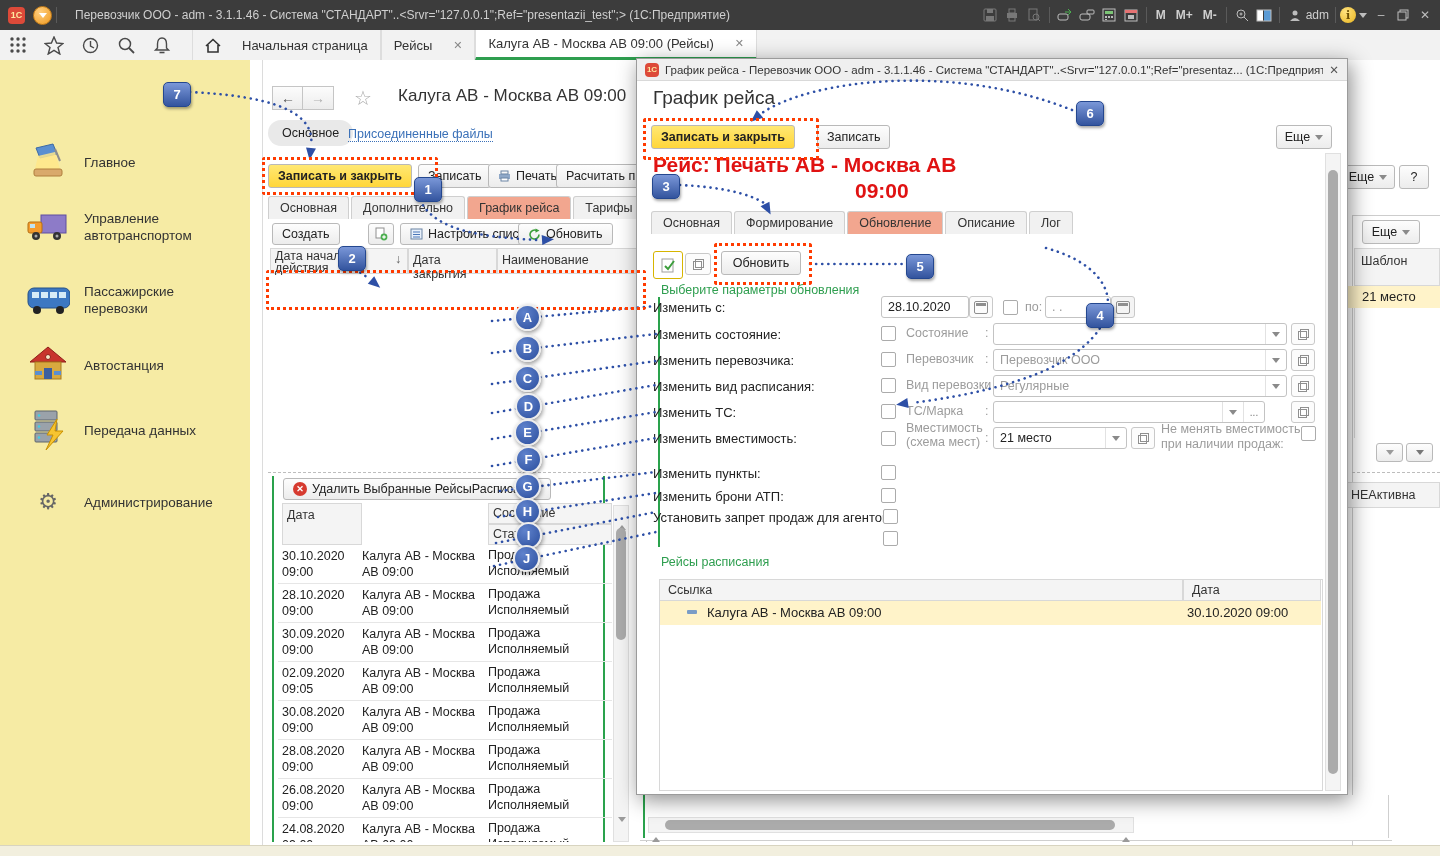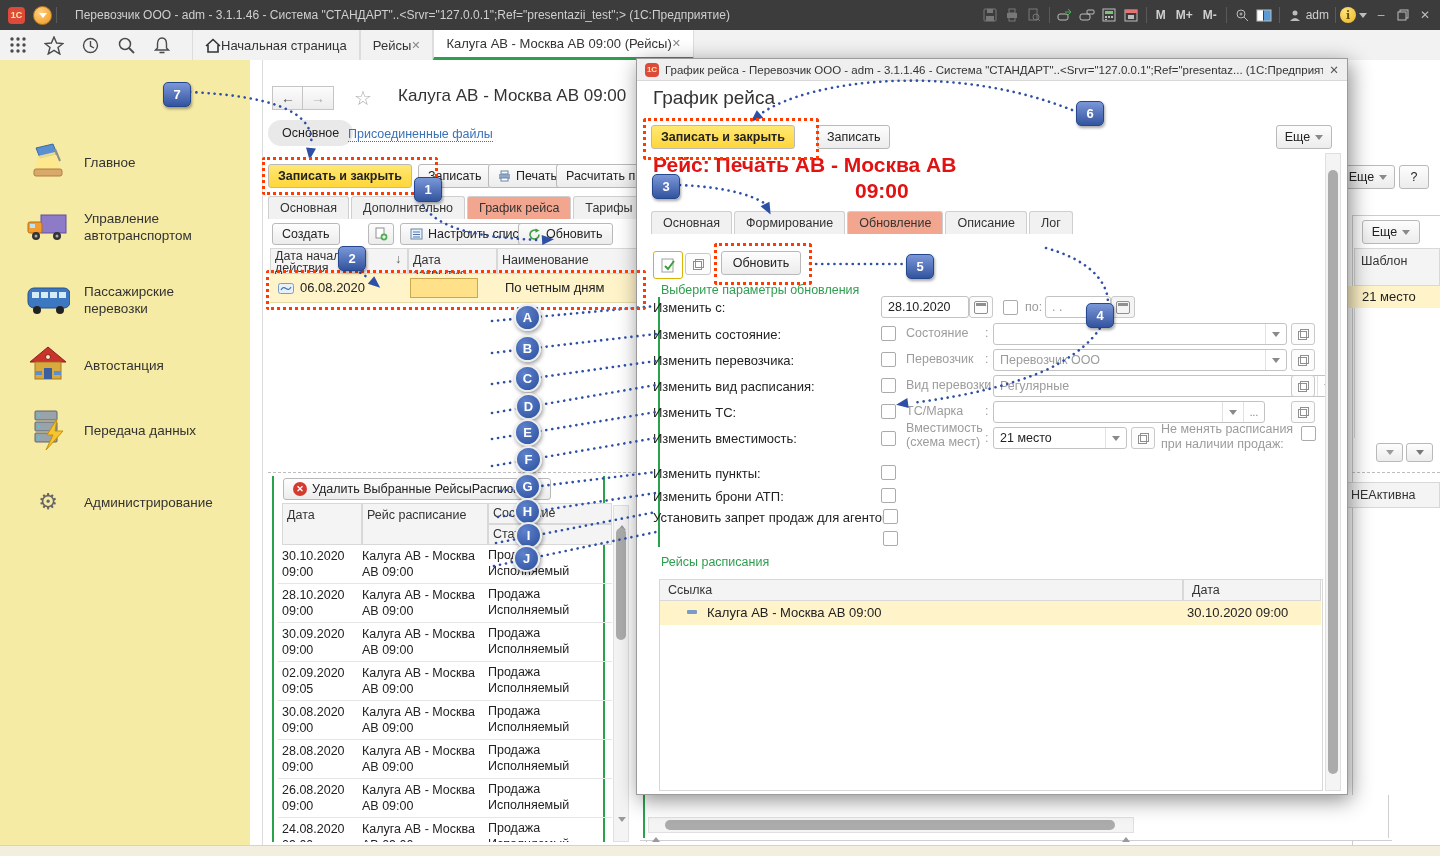--- a/index.html
+++ b/index.html
@@ -16,21 +16,21 @@
   .caret-dn{width:0;height:0;border-left:4px solid transparent;border-right:4px solid transparent;border-top:5px solid #fff;}
   .tb-ic{display:flex;align-items:center;justify-content:center;width:22px;height:20px;color:#BDBDBD;}
   .tb-ic.dis{color:#787878;}
   .tb-sep{width:1px;height:16px;background:#5A5A5A;margin:0 4px;}
   .tb-m{color:#CFCFCF;font-weight:bold;font-size:12px;padding:0 5px;}
   .infobtn{width:16px;height:16px;border-radius:50%;background:radial-gradient(circle at 35% 30%,#FFE27E,#E8B51F);
            color:#6B4E00;font-weight:bold;font-size:11px;display:flex;align-items:center;justify-content:center;font-family:"DejaVu Serif",serif;}
   
   .topbar{position:absolute;left:0;top:30px;width:1440px;height:30px;background:#F2F2F2;border-bottom:1px solid #D7D7D7;display:flex;align-items:stretch;}
   .top-ic{width:36px;display:flex;align-items:center;justify-content:center;color:#4A4A4A;}
-  .toptab{display:flex;align-items:center;gap:0;padding:0 12px;border-left:1px solid #DDD;border-right:1px solid #DDD;color:#333;}
+  .toptab{display:flex;align-items:center;gap:21px;padding:0 12px;border-left:1px solid #DDD;border-right:1px solid #DDD;color:#333;}
   .toptab.active{background:#FFF;border-bottom:3px solid #2E9E4F;}
   .tab-x{color:#888;font-size:11px;}
   
   .sidebar{position:absolute;left:0;top:60px;width:250px;height:785px;background:#F6EBA4;}
   .sb-item{position:absolute;left:0;width:292px;display:flex;align-items:center;gap:14px;cursor:pointer;}
   .sb-item .lbl{font-size:13.5px;color:#333;line-height:17px;width:150px;}
   .sb-ic{width:44px;height:44px;display:flex;align-items:center;justify-content:center;margin-left:26px;}
   
   .btn{display:inline-flex;align-items:center;justify-content:center;gap:5px;background:linear-gradient(#FDFDFD,#ECECEC);
        border:1px solid #B9B9B9;border-radius:3px;font-size:12.5px;color:#222;padding:0 9px;height:24px;box-sizing:border-box;cursor:pointer;}
@@ -394,43 +394,33 @@
         </svg>
       <span>Обновить</span>
     </button>
 
     <div class="hdrcell abs" style="left:20px;top:188px;width:138px;height:26px;padding:1px 4px;line-height:12px">
       <span>Дата начала действия</span>
       <span class="abs" style="left:124px;top:4px;color:#666">↓</span>
     </div>
     <div class="hdrcell abs" style="left:158px;top:188px;width:89px;height:26px;padding:4px 4px;box-sizing:border-box">Дата закрытия</div>
     <div class="hdrcell abs" style="left:247px;top:188px;width:143px;height:26px;padding:4px 4px;box-sizing:border-box">Наименование</div>
-    <div class="abs" style="left:20px;top:214px;width:370px;height:28px;background:#FFF3C9;border-bottom:1px solid #E6D9A8">
-      <svg class="abs" style="left:8px;top:9px" width="16" height="11">
-          <rect x="0.5" y="0.5" width="15" height="10" rx="2" fill="#E8F0FA" stroke="#7A9CC6"></rect>
-          <path d="M3 7 Q5 3 8 5.5 Q11 8 13 4" fill="none" stroke="#4A76B8" stroke-width="1.2"></path>
-        </svg>
-      <span class="abs" style="left:30px;top:6px">06.08.2020</span>
-      <span class="abs" style="left:140px;top:4px;width:66px;height:18px;background:#FFE18A;border:1px solid #C9A94E"></span>
-      <span class="abs" style="left:235px;top:6px">По четным дням</span>
-    </div>
 
     <div class="dashline-h" style="left:18px;top:412px;width:378px"></div>
     <div class="dashline-v" style="left:396px;top:190px;height:592px"></div>
 
     <div class="greenline" style="left:22px;top:416px;height:366px"></div>
     <div class="greenline" style="left:353px;top:416px;height:366px"></div>
 
     <button class="btn abs" style="left:33px;top:418px;height:22px">
       <span style="width:14px;height:14px;border-radius:50%;background:#D63A2F;color:#fff;font-size:9px;font-weight:bold;display:inline-flex;align-items:center;justify-content:center">✕</span>
       <span>Удалить Выбранные РейсыРасписание</span>
     </button>
 
     <div class="hdrcell abs" style="left:32px;top:443px;width:80px;height:42px;padding:4px">Дата</div>
-    <div class="hdrcell abs" style="left:112px;top:443px;width:126px;height:42px;padding:4px">Рейс расписание</div>
     <div class="hdrcell abs" style="left:238px;top:443px;width:124px;height:21px;padding:2px 4px">Состояние</div>
     <div class="hdrcell abs" style="left:238px;top:464px;width:124px;height:21px;padding:2px 4px">Статус</div>
 
     <div class="abs" style="left:28px;top:485px;width:334px;height:297px;overflow:hidden">
 
         <div class="t2row">
           <span class="c-date">30.10.2020 09:00</span>
           <span class="c-route">Калуга АВ - Москва АВ 09:00</span>
           <span class="c-state">Продажа</span>
           <span class="c-status">Исполняемый</span>
@@ -620,21 +610,21 @@
     <span class="sqbtn" style="left:654px;top:290px">
         <span class="ic-copy"></span>
       </span>
 
     <div class="frow" style="top:315px">
         <span>Изменить вид расписания:</span>
       </div>
     <span class="cb abs" style="left:244px;top:319px"></span>
     <span class="abs glabel" style="left:269px;top:319px">Вид перевозки</span>
     <span class="abs glabel" style="left:348px;top:319px">:</span>
-    <div class="fld" style="left:356px;top:316px;width:346px">
+    <div class="fld" style="left:356px;top:316px;width:294px">
         <span class="val grey">Регулярные</span>
         <span class="seg">
           <span class="car"></span>
         </span>
       </div>
     <span class="sqbtn" style="left:654px;top:316px">
         <span class="ic-copy"></span>
       </span>
 
     <div class="frow" style="top:341px">
@@ -662,21 +652,21 @@
     <span class="abs glabel" style="left:348px;top:372px">:</span>
     <div class="fld" style="left:356px;top:368px;width:134px">
         <span class="val">21 место</span>
         <span class="seg">
           <span class="car"></span>
         </span>
       </div>
     <span class="sqbtn" style="left:494px;top:368px">
         <span class="ic-copy"></span>
       </span>
-    <span class="abs glabel" style="left:524px;top:363px;width:142px;line-height:15px;text-align:left">Не менять расписания при наличии продаж:</span>
+    <span class="abs glabel" style="left:524px;top:363px;width:142px;line-height:15px;text-align:left">Не менять вместимость при наличии продаж:</span>
     <span class="cb abs" style="left:664px;top:367px"></span>
 
     <div class="frow" style="top:402px">
         <span>Изменить пункты:</span>
       </div>
     <span class="cb abs" style="left:244px;top:406px"></span>
     <div class="frow" style="top:425px">
         <span>Изменить брони АТП:</span>
       </div>
     <span class="cb abs" style="left:244px;top:429px"></span>

